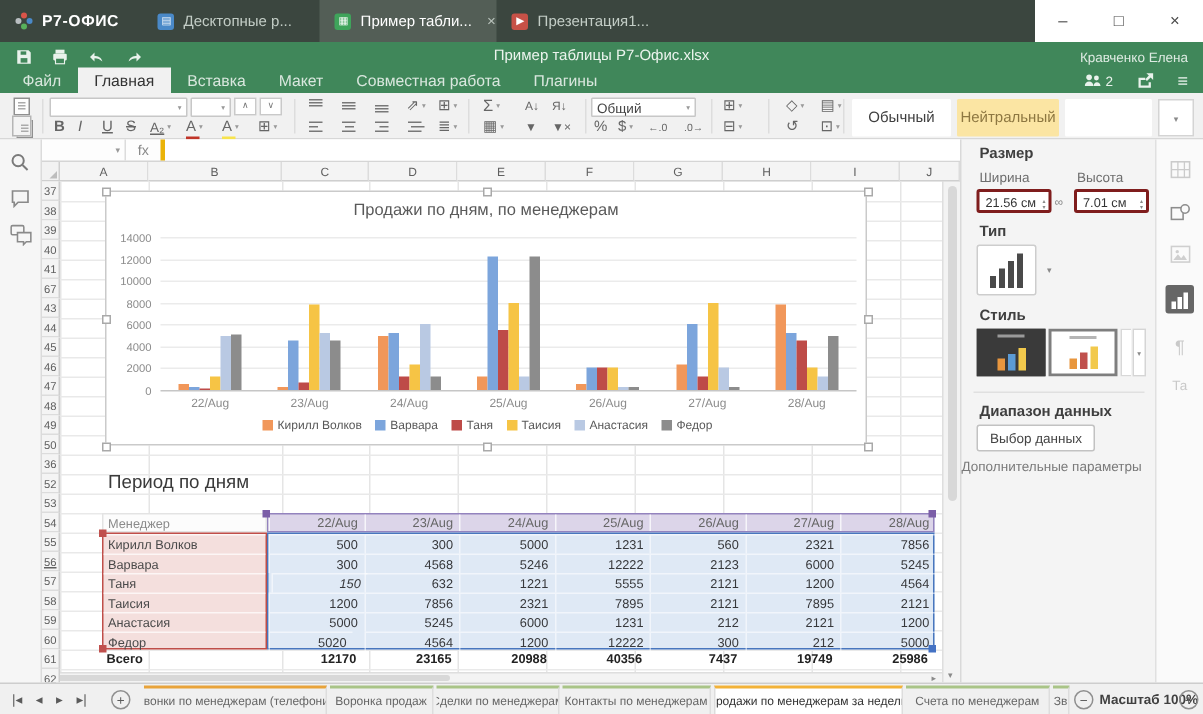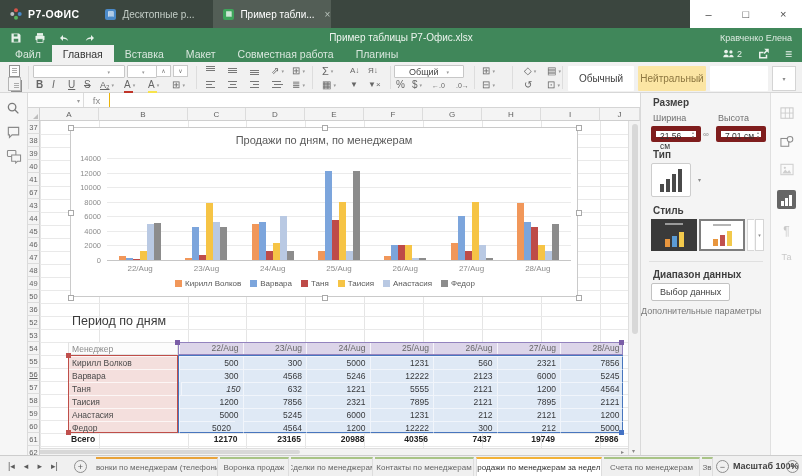--- a/index.html
+++ b/index.html
@@ -26,37 +26,37 @@
   .menu-tab.active{background:#F1F1F1;color:#333}
   .hdr-icons{position:absolute;right:10px;top:17px;height:17px;display:flex;gap:15px;align-items:center;color:#E9F2EC;font-size:9px}
   .hdr-icons .burger{font-size:12px;color:#E9F2EC}
 
   
   .ribbon{position:absolute;top:62px;left:0;width:802px;height:31px;background:#F1F1F1;border-bottom:1px solid #D7D7D7}
   .rsep{position:absolute;top:4px;height:23px;width:1px;background:#DDDDDD}
   .ric{position:absolute;height:12px;display:flex;align-items:center;color:#666;font-size:10px;line-height:1;cursor:default}
   .ric .ch{font-size:5px;color:#999;margin-left:2px}
   .rbox{border:1px solid #C9C9C9;background:#fff;width:15px;height:12px;display:flex;align-items:center;justify-content:center;font-size:6px;color:#777}
-  .rinput{position:absolute;background:#fff;border:1px solid #C7C7C7;height:13px;font-size:9px;color:#444;display:flex;align-items:center;justify-content:space-between;padding:0 14px;border-radius:1px}
+  .rinput{position:absolute;background:#fff;border:1px solid #C7C7C7;height:13px;font-size:9px;color:#444;display:flex;align-items:center;justify-content:space-between;padding:0 3px;border-radius:1px}
   .rinput .ch{font-size:5px;color:#999}
   .fb{font-weight:bold}.fi{font-style:italic}.fu{text-decoration:underline}.fs{text-decoration:line-through}
   .clrwrap{position:relative;display:inline-block}
   .clrbar{position:absolute;left:0;bottom:-3px;width:9px;height:2px}
   .lico{width:11px;height:11px;position:relative;display:inline-block}
   .lbar{position:absolute;height:1px;background:#787878}
   .docico{position:absolute;width:11px;height:12px;border:1px solid #8F8F8F;background:#FDFDFD}
   .docico i{position:absolute;left:2px;top:2px;right:2px;height:1px;background:#ABABAB;box-shadow:0 2px 0 #ABABAB,0 4px 0 #ABABAB}
   .docico.copy::before{content:"";position:absolute;left:-4px;top:-4px;width:11px;height:12px;border:1px solid #B5B5B5;background:#F3F3F3}
   .chip{position:absolute;top:4px;height:25px;display:flex;align-items:center;justify-content:center;font-size:10px;border-radius:1px;cursor:default}
   .chevbox{position:absolute;top:4px;height:25px;background:#fff;border:1px solid #D4D4D4;display:flex;align-items:center;justify-content:center;color:#8A8A8A;font-size:6px}
 
   
   .fbar{position:absolute;top:93px;left:28px;width:612px;height:15px;background:#FDFDFD;border-bottom:1px solid #D5D5D5;display:flex;align-items:stretch}
   .namebox{width:56px;border-right:1px solid #DCDCDC;display:flex;align-items:center;justify-content:flex-end;padding:0 3px;color:#999;font-size:6px}
-  .fxcell{width:26px;display:flex;align-items:center;justify-content:center;color:#8A8A8A;font-size:9.5px;border-right:1px solid #eab308}
+  .fxcell{width:26px;display:flex;align-items:center;justify-content:center;color:#8A8A8A;font-size:9.5px;border-right:3px solid #eab308}
   .finput{flex:1;background:#fff}
   .lrail{position:absolute;left:0;top:93px;width:28px;height:362px;background:#F6F6F6;border-right:1px solid #DBDBDB}
   .lrail .lic{position:absolute;left:6px}
 
   
   .grid{position:absolute;left:28px;top:108px;width:612px;height:347px;background:#fff;overflow:hidden}
   .gcorner{position:absolute;left:0;top:0;width:12px;height:13px;background:#F2F2F2;border-right:1px solid #CFCFCF;border-bottom:1px solid #CFCFCF}
   .gcorner i{position:absolute;right:1px;bottom:1px;width:0;height:0;border-left:5px solid transparent;border-bottom:5px solid #BDBDBD}
   .gcol{position:absolute;background:#F4F4F4;border-bottom:1px solid #CFCFCF;border-right:1px solid #DCDCDC;color:#5F5F5F;font-size:8px;text-align:center;line-height:13px}
   .grow{position:absolute;background:#F4F4F4;border-right:1px solid #CFCFCF;border-bottom:1px solid #DCDCDC;color:#5F5F5F;font-size:7.5px;text-align:center;line-height:13px}
@@ -95,21 +95,21 @@
   .tdata{position:absolute;background:#DFE9F5;border:1px solid #4876BE}
   .tval{text-align:right;padding-right:4px;color:#37383B;border-left:1px solid rgba(255,255,255,.55);border-top:1px solid rgba(255,255,255,.55)}
   .ttot{font-weight:bold;color:#222;text-align:right;padding-right:4px}
   .ttotlbl{font-weight:bold;color:#222;padding-left:3px}
   .tdot{position:absolute;width:5px;height:5px}
 
   
   .sidebar{position:absolute;left:640px;top:93px;width:130px;height:362px;background:#F4F4F4;border-left:1px solid #D9D9D9;font-size:9px;color:#666}
   .sb-bold{position:absolute;font-size:10px;font-weight:bold;color:#3F3F3F}
   .sb-lbl{position:absolute;font-size:9px;color:#6E6E6E}
-  .sb-input{position:absolute;height:16px;background:#fff;border:5px solid #7f1d1d;border-radius:2px;display:flex;align-items:flex-start;justify-content:space-between;padding:0 2px 0 4px;font-size:8.5px;color:#333}
+  .sb-input{position:absolute;height:16px;background:#fff;border:2px solid #7f1d1d;border-radius:2px;display:flex;align-items:flex-end;justify-content:space-between;padding:0 2px 0 4px;font-size:8.5px;color:#333}
   .spin{display:flex;flex-direction:column;line-height:4px;font-size:4px;color:#8A8A8A}
   .sb-link{position:absolute;font-size:8px;color:#8A8A8A}
   .typebtn{position:absolute;width:40px;height:34px;background:#fff;border:1px solid #CDCDCD;border-radius:2px;display:flex;align-items:flex-end;justify-content:center;gap:2px;padding-bottom:4px}
   .typebtn i{display:block;width:4px;background:#4A4A4A}
   .sb-chev{position:absolute;font-size:6px;color:#8A8A8A}
   .thumbs{position:absolute;overflow:hidden;display:flex;gap:2px}
   .thumb{width:46px;height:32px;flex:none;position:relative;border:1px solid #D8D8D8;background:#fff}
   .thumb.dark{background:#3A3A3A;border-color:#3A3A3A}
   .thumb.sel{border:2px solid #7E7E7E}
   .thumb .tl{position:absolute;top:3px;left:50%;margin-left:-9px;width:18px;height:2px;background:#B5B5B5}
@@ -153,20 +153,24 @@
     </div>
     <div id="doc-tabs" style="display:flex">
         <div class="doc-tab">
           <span class="tab-ico" style="background: rgb(74, 137, 200);">▤</span>
           <span>Десктопные р...</span>
         </div>
         <div class="doc-tab active">
           <span class="tab-ico" style="background: rgb(63, 164, 91);">▦</span>
           <span>Пример табли...</span>
           <span class="close">×</span>
+        </div>
+        <div class="doc-tab">
+          <span class="tab-ico" style="background: rgb(199, 81, 71);">▶</span>
+          <span>Презентация1...</span>
         </div>
       </div>
     <div class="winctrl">
       <span>–</span>
       <span>□</span>
       <span>×</span>
     </div>
   </div>
 
   <div class="hdr">

